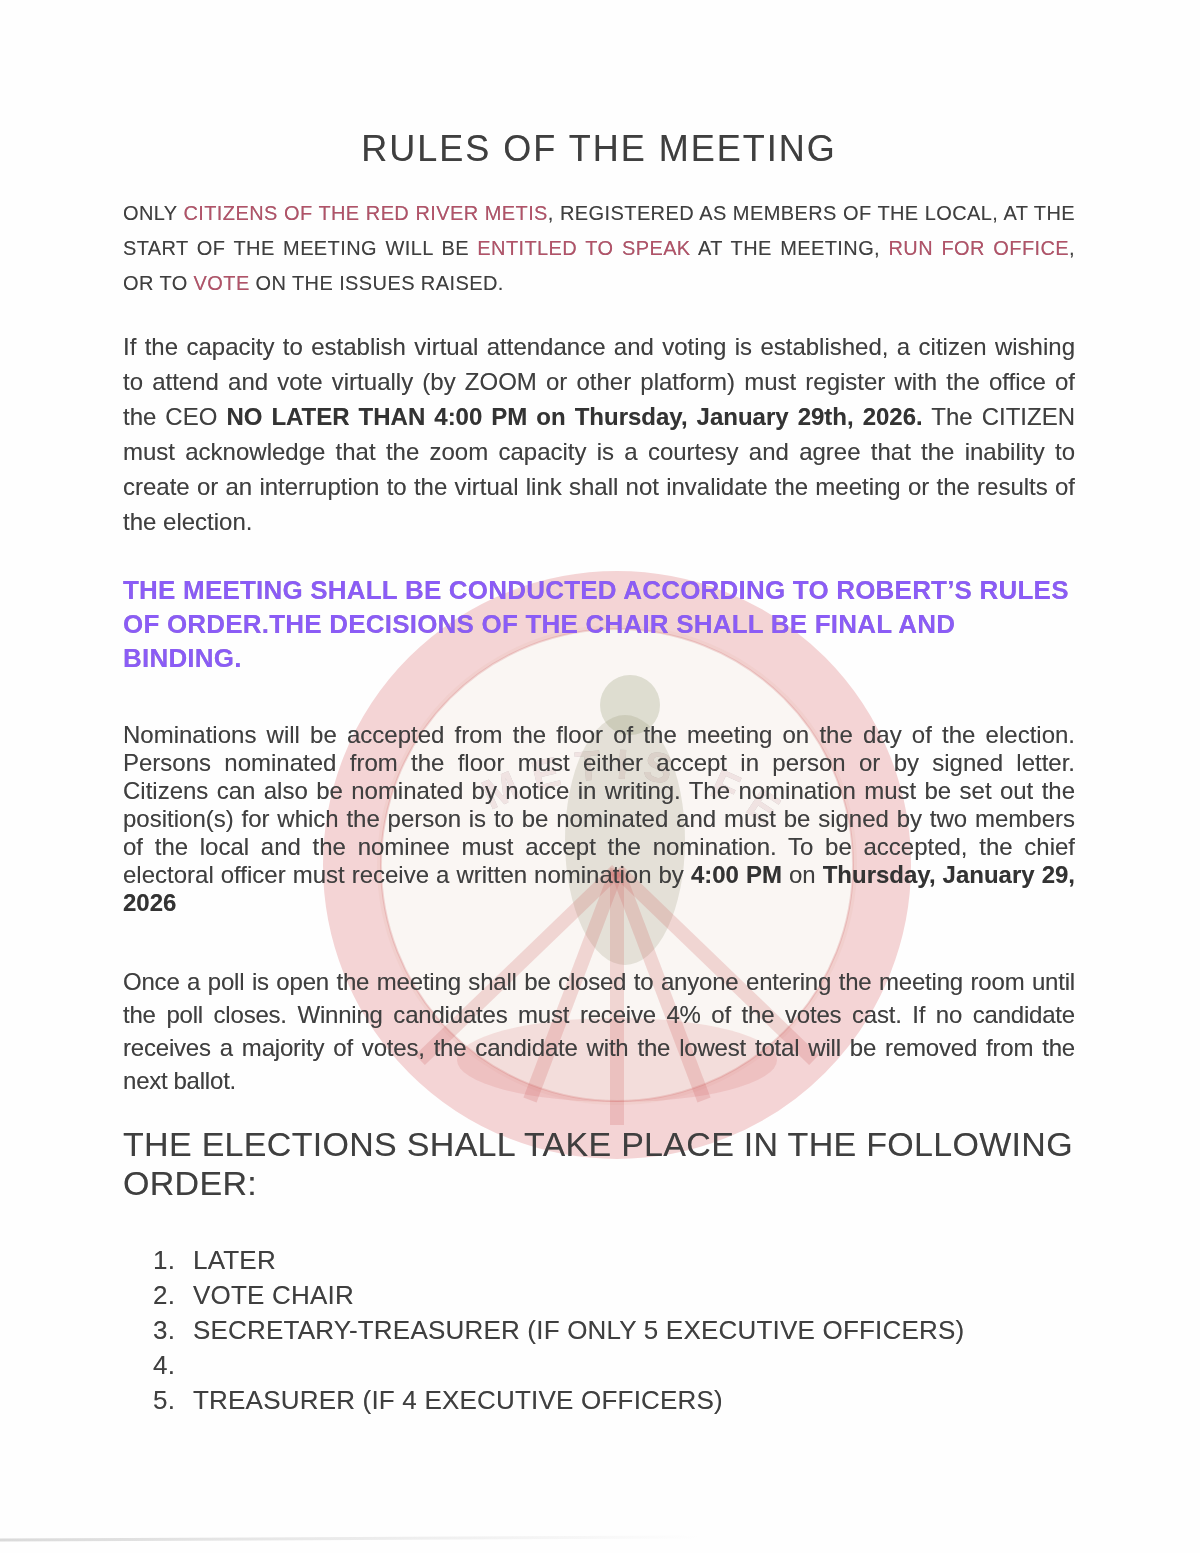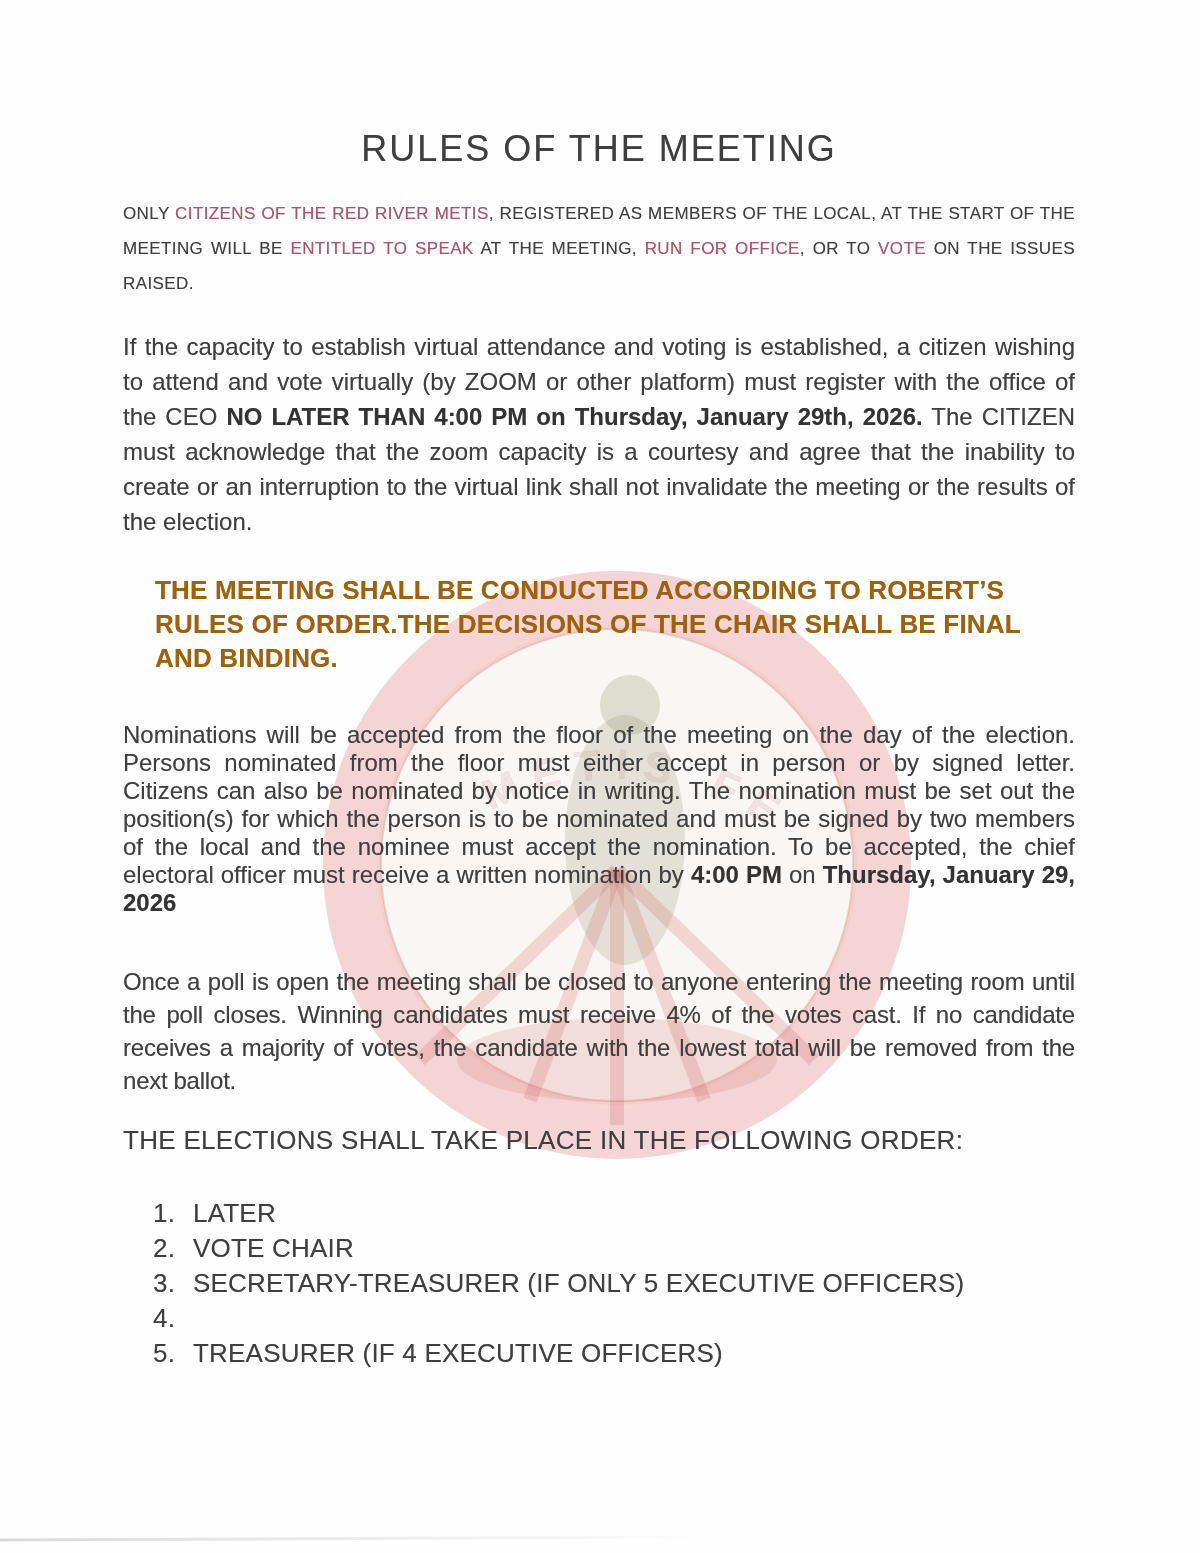--- a/index.html
+++ b/index.html
@@ -39,51 +39,50 @@
     color: var(--body-text, #3f3f3f);
   }
   .para {
     font-size: 24px;
     line-height: 35px;
     text-align: justify;
     color: var(--body-text, #3f3f3f);
     margin: 0 0 30px;
   }
   .para.caps {
-    font-size: 17px;
+    font-size: 20px;
     letter-spacing: 0.4px;
     margin-bottom: 28px;
   }
   .para.virtual {
     margin-bottom: 34px;
   }
   .para.bold-para {
     font-weight: 700;
     font-size: 26px;
     line-height: 34px;
     text-align: left;
-    color: #a16207;
+    color: #8b5cf6;
     margin-bottom: 46px;
     letter-spacing: 0.2px;
-    margin-left: 32px;
   }
   .para.nominations {
     line-height: 28px;
     margin-bottom: 48px;
   }
   .para.condensed {
     line-height: 33px;
     letter-spacing: -0.2px;
     word-spacing: -0.6px;
     margin-bottom: 28px;
   }
   .hl-red { color: var(--hl-red, #b25268); }
   .bold { font-weight: 700; color: #333333; margin-top: 16px; }
   .order-heading {
-    font-size: 26px;
+    font-size: 34px;
     color: var(--body-text, #3f3f3f);
     letter-spacing: 0.3px;
     margin: 0 0 40px;
   }
   ol.election-list {
     list-style: none;
     margin: 0;
     padding: 0 0 0 30px;
   }
   ol.election-list li {

